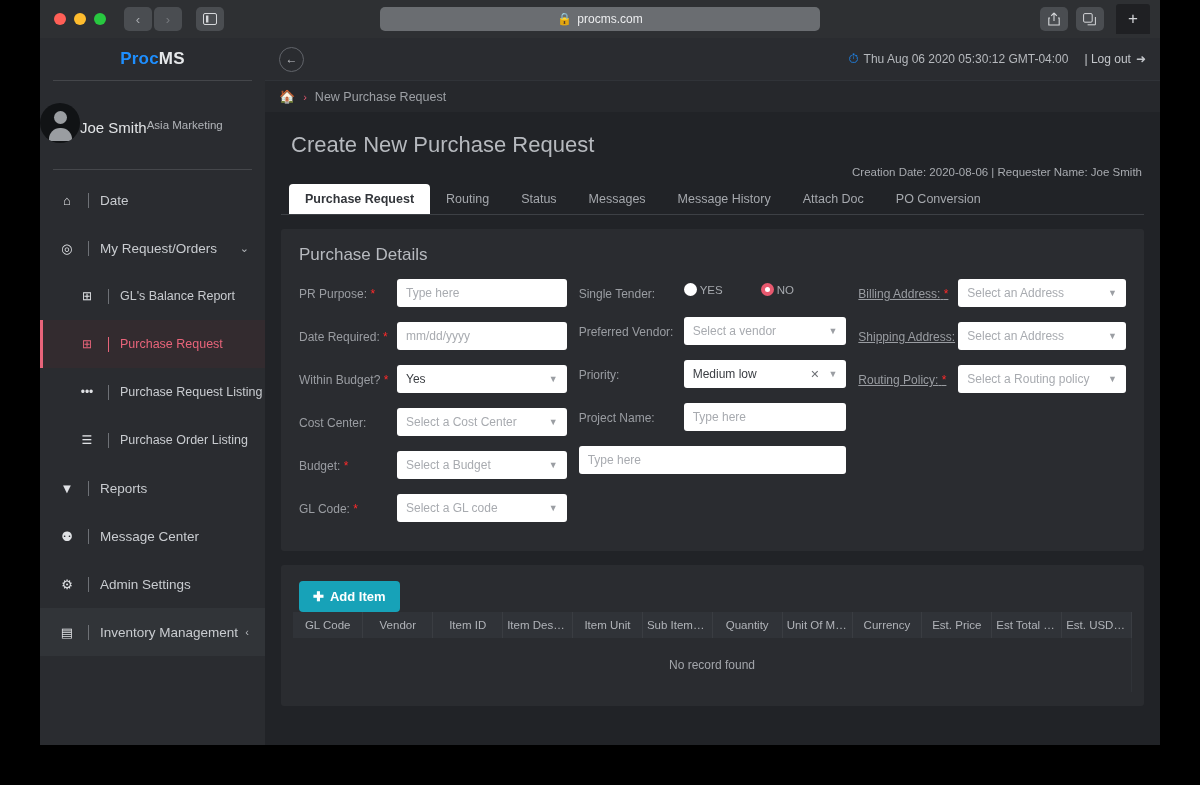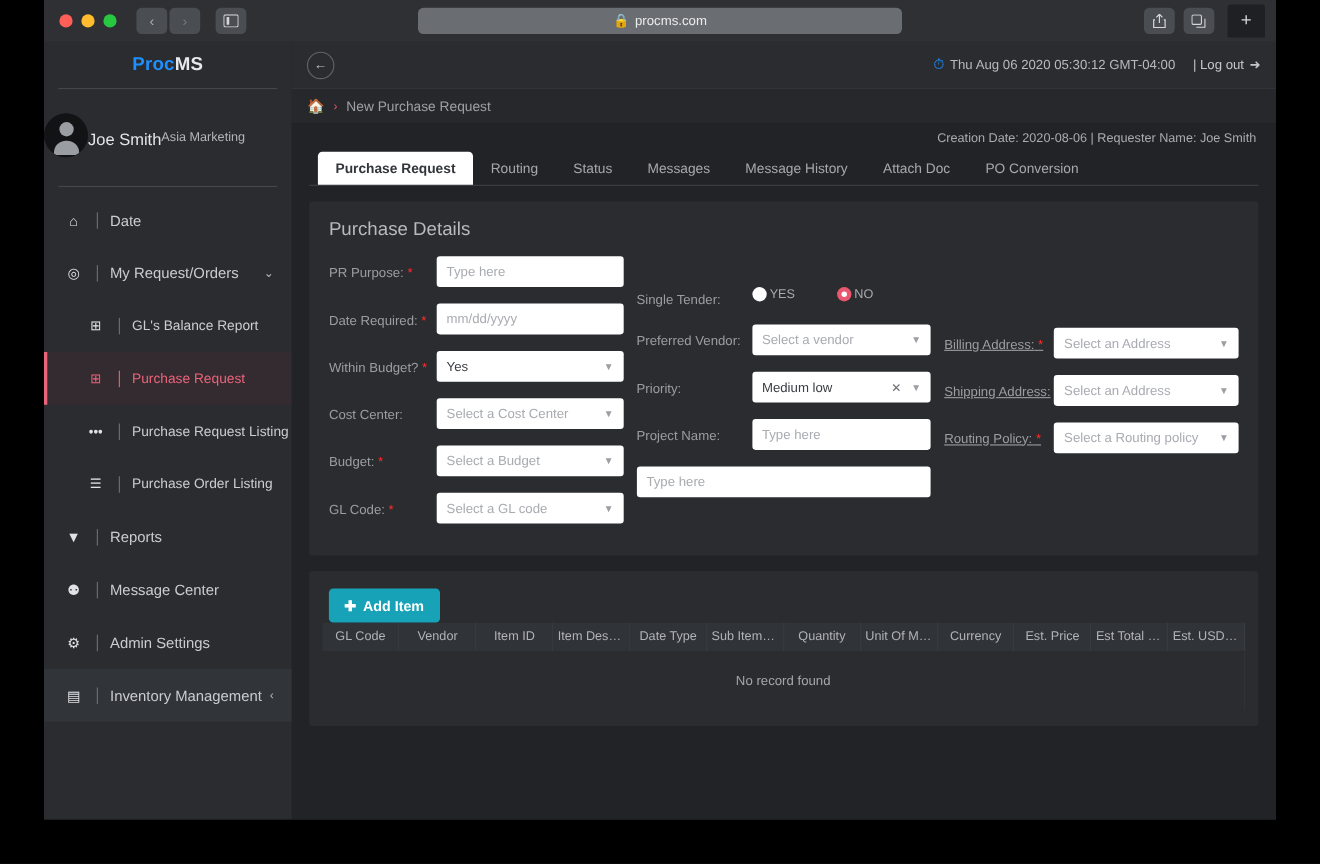--- a/index.html
+++ b/index.html
@@ -152,21 +152,21 @@
     padding: 8px 16px; color: #a5a8ad; font-size: 12.5px; cursor: pointer;
     border-radius: 4px 4px 0 0;
   }
   .tab.active { background: #ffffff; color: #32353a; font-weight: bold; }
 
   .panel {
     background: #2a2c30; border-radius: 3px; margin-top: 14px; padding: 16px 12px 14px 12px;
   }
   .panel-title { color: #b7babf; font-size: 17px; padding-left: 6px; margin-bottom: 14px; }
 
-  .form-cols { display: flex; gap: 0; align-items: center; }
+  .form-cols { display: flex; gap: 0; }
   .col { flex: 1; min-width: 0; padding: 0 6px; }
   .frow { display: flex; align-items: flex-start; margin-bottom: 15px; }
   .flabel {
     width: 98px; flex-shrink: 0; color: #9a9da2; font-size: 12px;
     line-height: 15px; padding-top: 8px;
   }
   .col2 .flabel { width: 105px; }
   .col3 .flabel { width: 100px; text-decoration: underline; }
   .req { color: #ff2a2a; font-size: 12px; }
 
@@ -343,20 +343,21 @@
         </div>
       </div>
 
       <div id="breadcrumb">
         <span class="home">🏠</span>
         <span class="sep">›</span>
         <span>New Purchase Request</span>
       </div>
 
       <div id="content">
+        <h1 id="page-title">Create New Purchase Request</h1>
         <div id="creation-line">Creation Date: 2020-08-06 | Requester Name: Joe Smith</div>
 
         <div id="tabs">
             <div class="tab active">Purchase Request</div>
             <div class="tab">Routing</div>
             <div class="tab">Status</div>
             <div class="tab">Messages</div>
             <div class="tab">Message History</div>
             <div class="tab">Attach Doc</div>
             <div class="tab">PO Conversion</div>
@@ -510,21 +511,21 @@
             <span>Add Item</span>
           </div>
           <div id="table-wrap">
             <table id="items">
               <thead>
                   <tr id="thead-row">
                     <th>GL Code</th>
                     <th>Vendor</th>
                     <th>Item ID</th>
                     <th>Item Description</th>
-                    <th>Date Type</th>
+                    <th>Item Unit</th>
                     <th>Sub Item-T...</th>
                     <th>Quantity</th>
                     <th>Unit Of Measure</th>
                     <th>Currency</th>
                     <th>Est. Price</th>
                     <th>Est Total Price</th>
                     <th>Est. USD To</th>
                   </tr>
                 </thead>
               <tbody>

